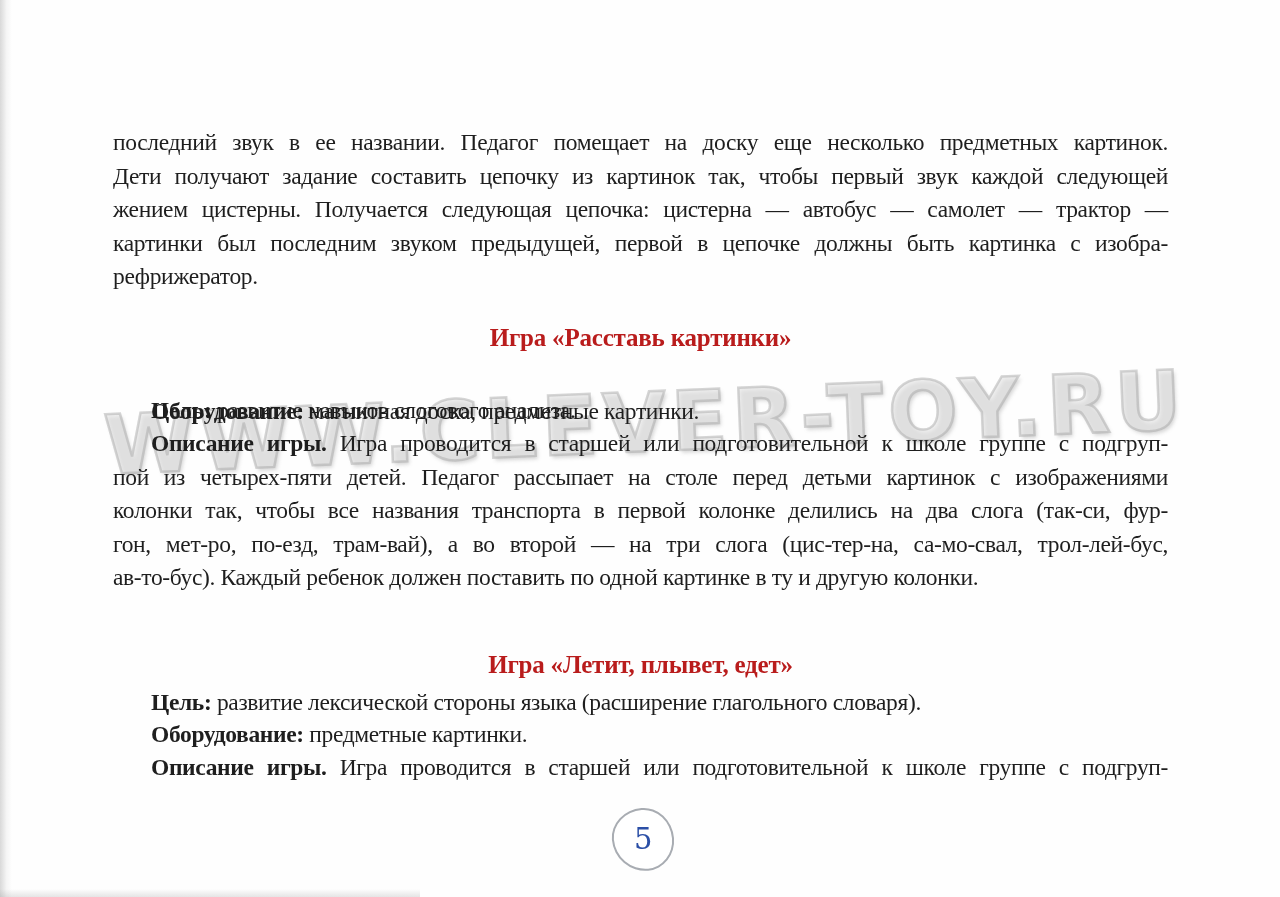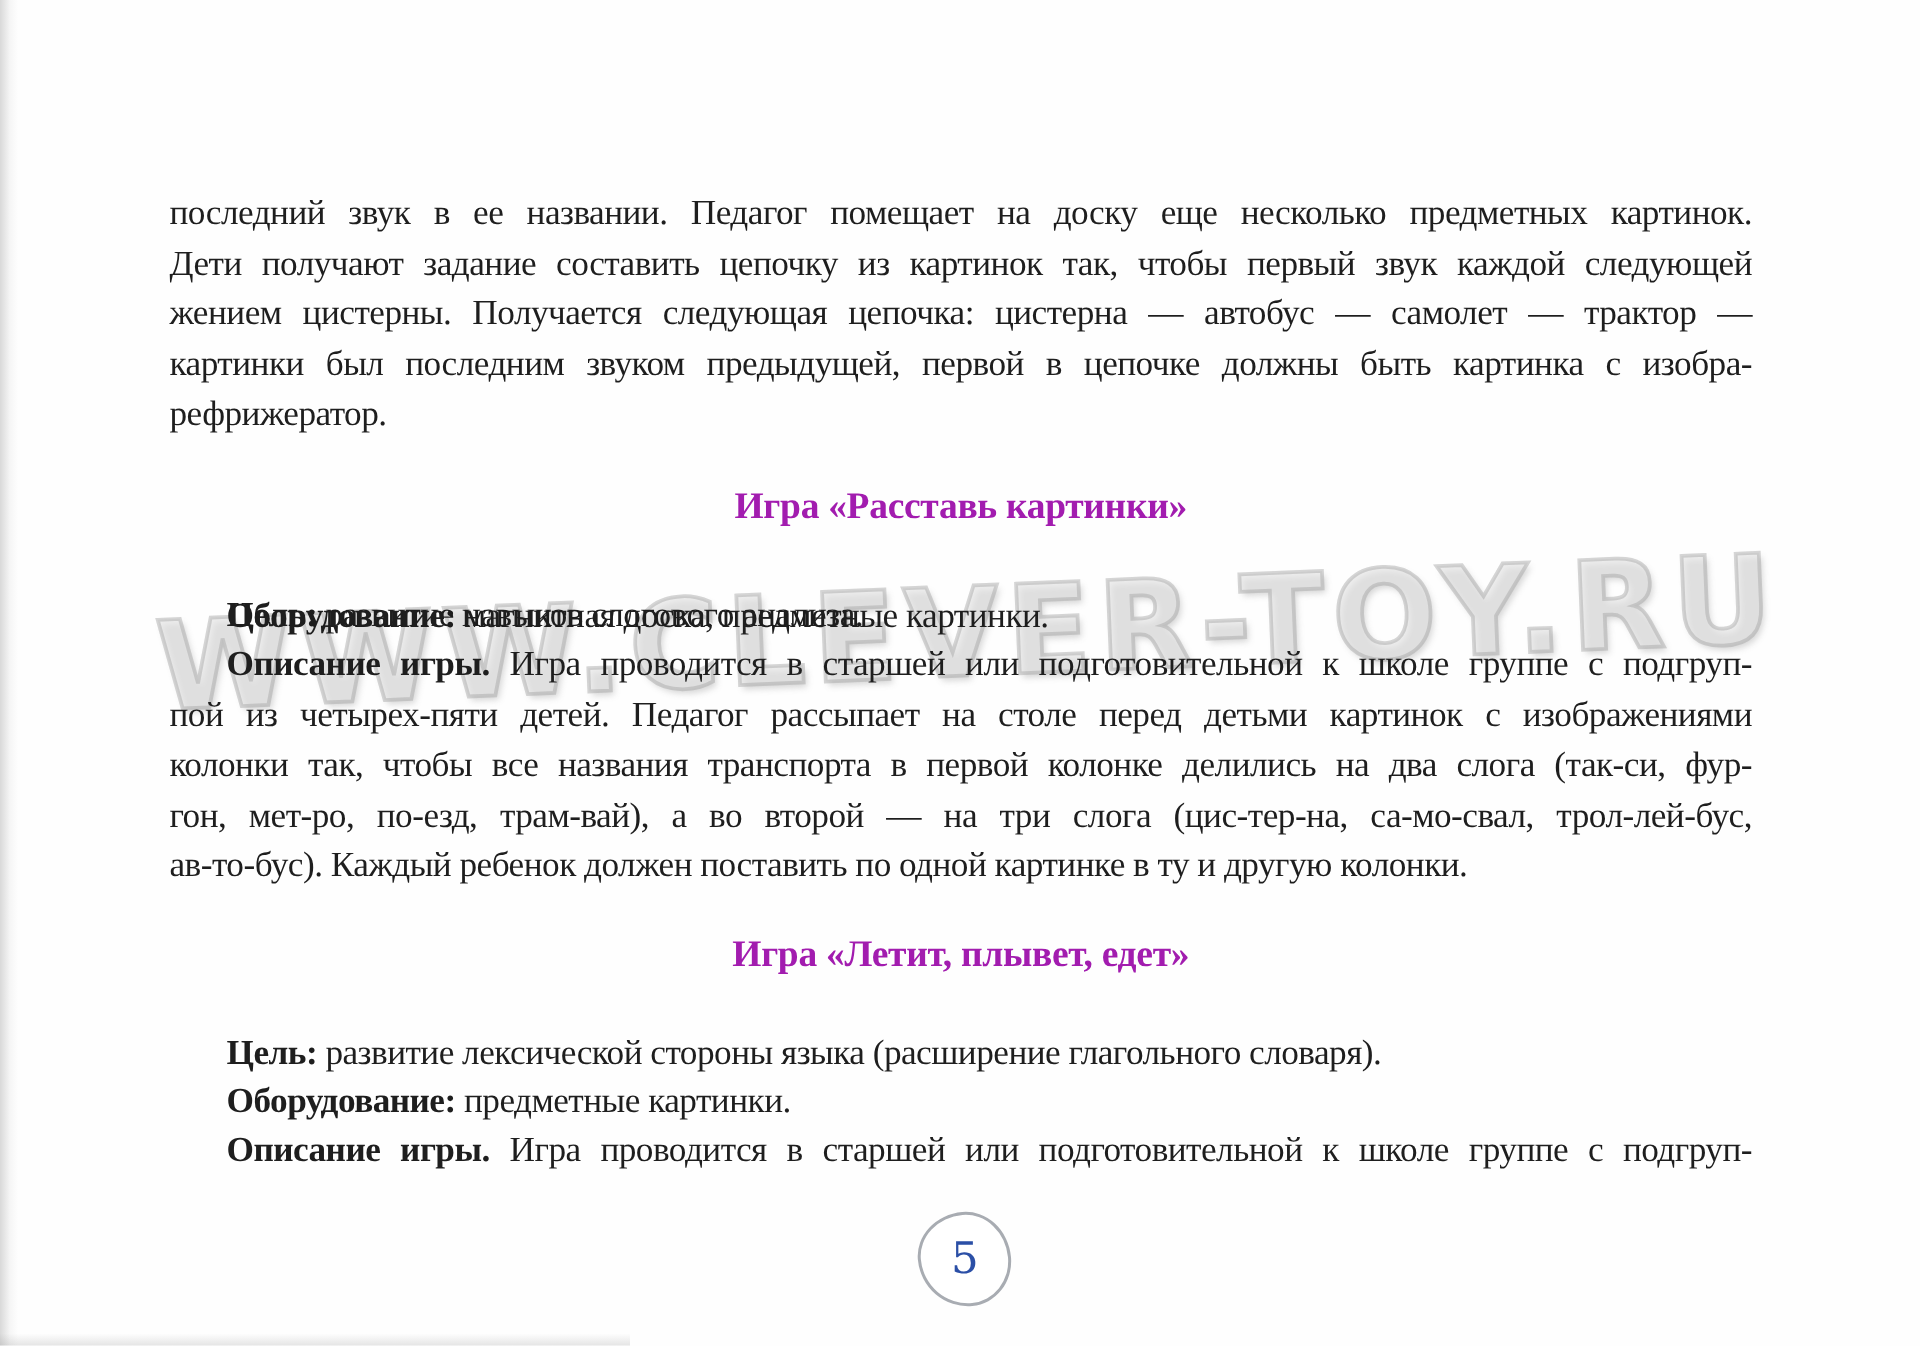--- a/index.html
+++ b/index.html
@@ -40,28 +40,28 @@
     font-size:23.5px;line-height:33.5px;letter-spacing:-0.35px;
     color:#1e1e1e;z-index:2;
   }
   .block{position:absolute;left:0;width:1055px;}
   .jline{text-align:justify;text-align-last:justify;}
   .lline{text-align:left;text-align-last:left;}
   .indent{text-indent:38px;}
   b{font-weight:bold;}
   .game-title{
     margin:0;font-size:25px;font-weight:bold;text-align:center;
-    letter-spacing:-0.2px;color:#a21caf;
+    letter-spacing:-0.2px;color:#b91c1c;
   }
   .t-intro{top:126px;}
   .t-h1{top:321px;}
   .t-g1{top:362px;margin-top:32px;}
   .t-e1{top:395px;}
   .t-d1{top:427px;}
-  .t-h2{top:620px;}
+  .t-h2{top:648px;}
   .t-g2{top:686px;}
   .t-e2{top:718px;}
   .t-d2{top:751px;}
   
   .page-circle{
     position:absolute;left:612px;top:808px;width:58px;height:59px;
     border:2px solid #a8acb2;
     border-radius:52% 48% 46% 54% / 46% 52% 48% 54%;
     transform:rotate(-5deg);
     display:flex;align-items:center;justify-content:center;

